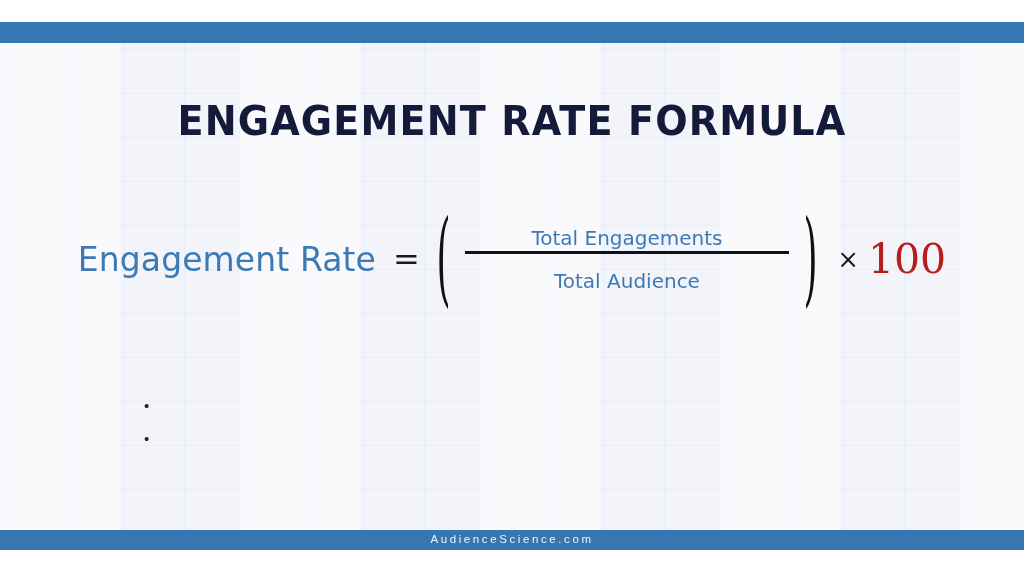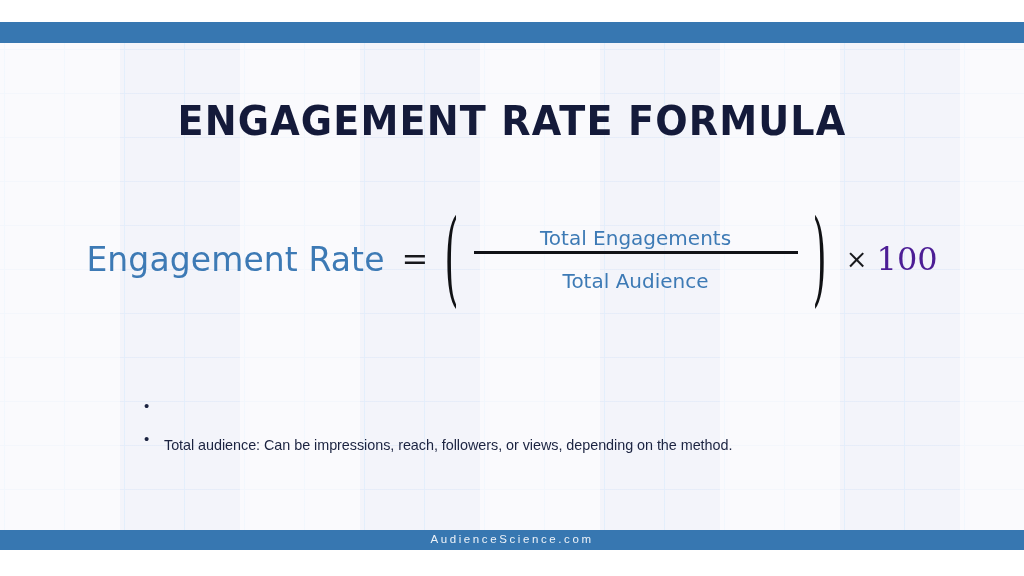--- a/index.html
+++ b/index.html
@@ -151,23 +151,23 @@
     background: #111217;
   }
   .times {
     color: #17181c;
     font-family: "DejaVu Serif", serif;
     font-size: 26px;
     margin: 0 9px 0 18px;
     padding-bottom: 2px;
   }
   .hundred {
-    color: #4c1d95;
-    font-family: "DejaVu Serif", serif;
-    font-size: 32px;
+    color: #b91c1c;
+    font-family: "DejaVu Serif", serif;
+    font-size: 41px;
     padding-bottom: 2px;
   }
 
   
   .bullets {
     position: absolute;
     left: 140px;
     top: 396px;
     width: 790px;
   }
@@ -225,21 +225,20 @@
 
     <span class="hundred">100</span>
   </div>
 
   <div class="bullets">
     <div class="bullet-row">
       <span class="bullet-dot">•</span>
     </div>
     <div class="bullet-row">
       <span class="bullet-dot">•</span>
-      <span class="bullet-text">Total audience: Can be impressions, reach, followers, or views, depending on the method.</span>
     </div>
   </div>
 
   <div class="bottom-bar">
     <span class="footer-text">AudienceScience.com</span>
   </div>
   <div class="bottom-white"></div>
 
 </div>
 

